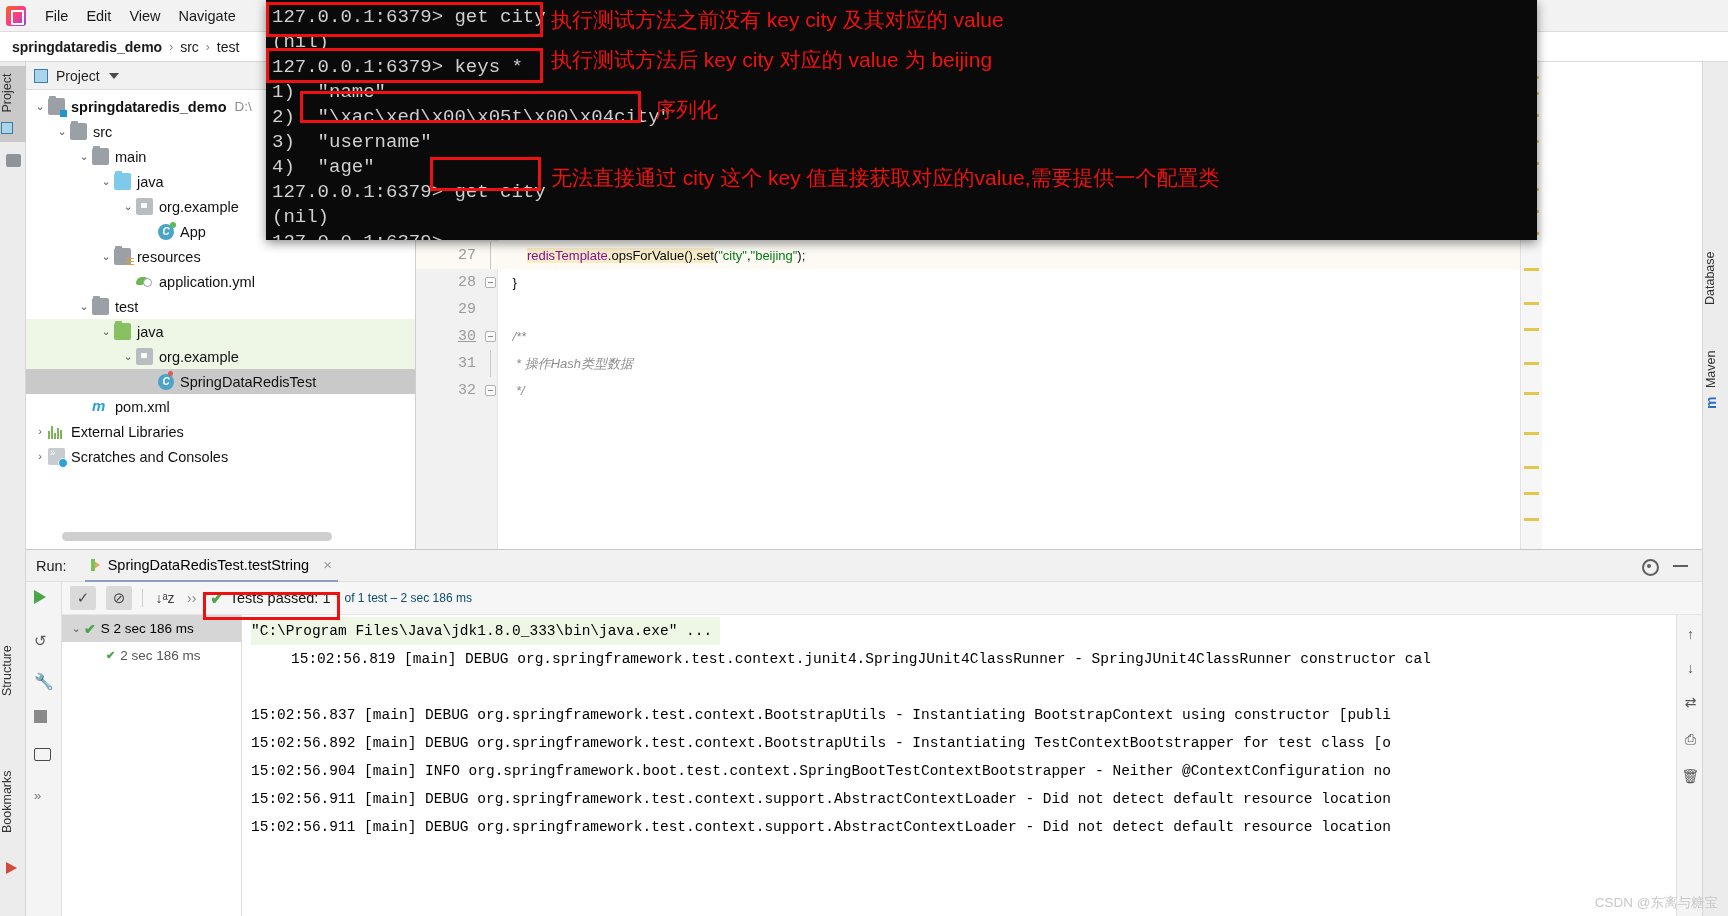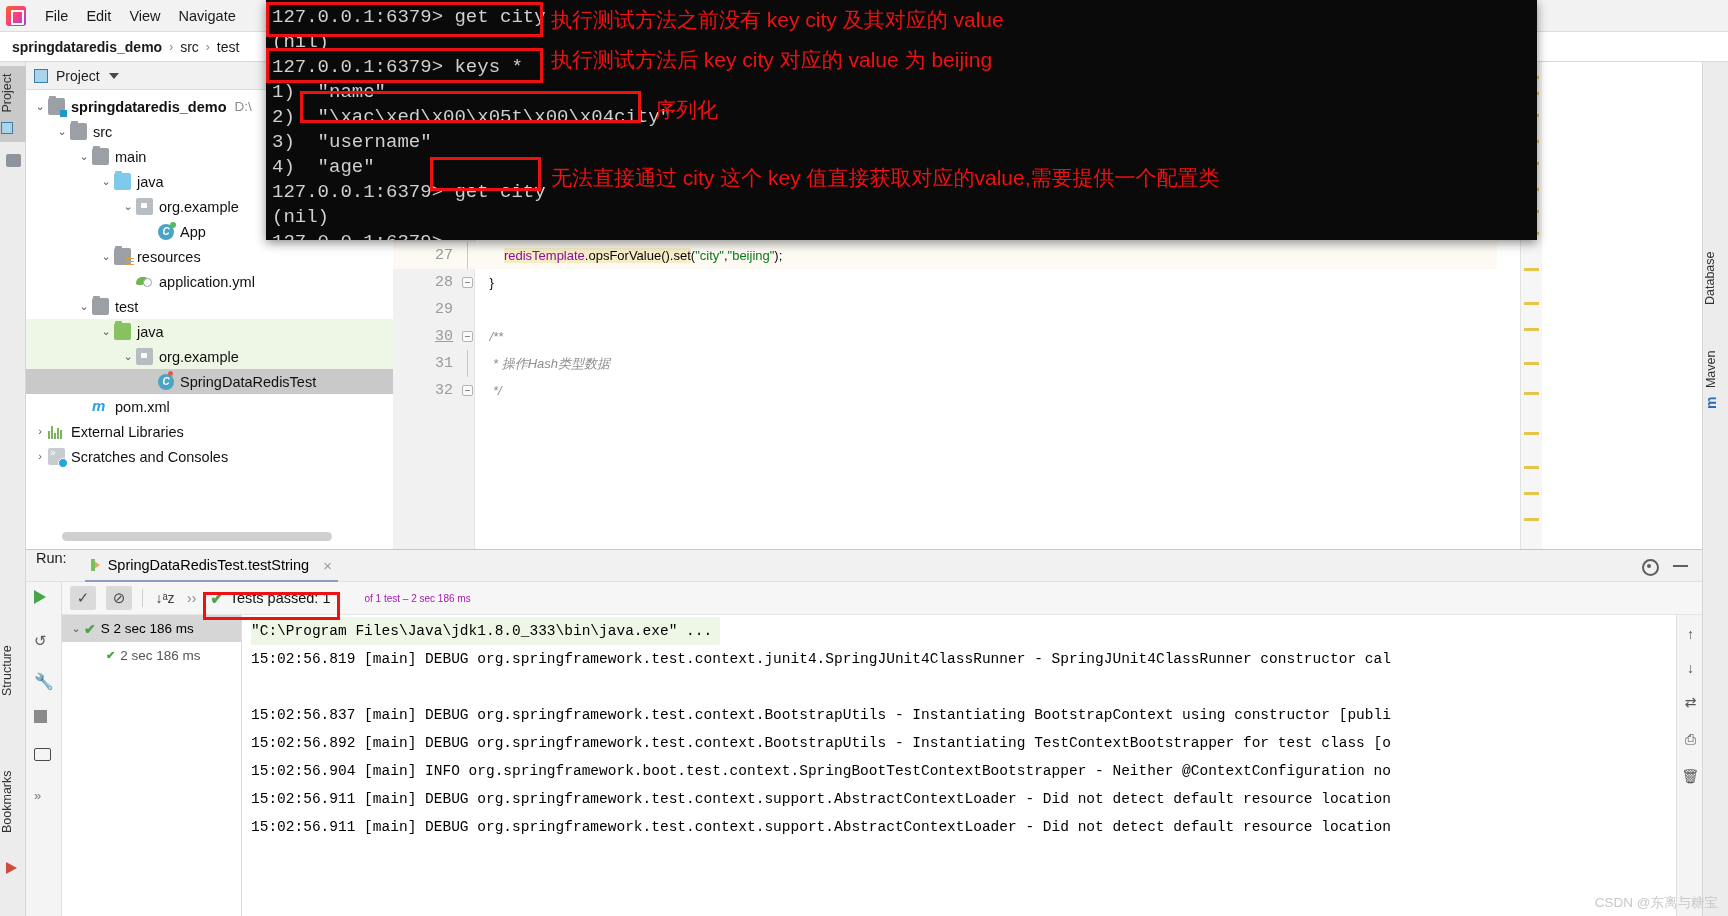--- a/index.html
+++ b/index.html
@@ -138,21 +138,21 @@
   .ic-scr .clock { position:absolute; right:-3px; bottom:-3px; width:10px; height:10px;
     background:#29a3d8; border-radius:50%; border:1.5px solid #fff; }
 
   .h-scroll {
     position:absolute; left:36px; bottom:8px; width:270px; height:9px;
     background:#cfcfcf; border-radius:5px;
   }
 
   
   .editor {
-    position: absolute; left: 393px; top: 62px; width: 1104px; height: 487px;
+    position: absolute; left: 416px; top: 62px; width: 1104px; height: 487px;
     background: #ffffff; overflow: hidden;
   }
   .gutter {
     position: absolute; left: 0; top: 0; width: 82px; height: 487px;
     background: #f1f1f1; border-right: 1px solid #e4e4e4;
   }
   .code-line { position: absolute; left: 0; height: 27px; line-height: 27px; white-space: pre; }
   .lnum {
     position: absolute; width: 60px; text-align: right;
     font-family: "Liberation Mono", monospace; font-size: 15px; color: #9b9b9b;
@@ -201,21 +201,21 @@
   }
   .mark { position: absolute; left: 3px; width: 15px; height: 3px; background: #e3c74d; }
 
   
   .run-panel {
     position: absolute; left: 26px; top: 549px; width: 1676px; height: 367px;
     background: #ffffff; border-top: 1px solid #c6c6c6;
   }
   .run-tabbar {
     height: 32px; background: #f1f1f1; border-bottom: 1px solid #e0e0e0;
-    display: flex; padding-left: 10px;
+    display: flex; align-items: center; padding-left: 10px;
   }
   .run-label { font-size: 14.5px; color: #1a1a1a; margin-right: 18px; }
   .run-tab {
     display: flex; align-items: center; gap: 8px; height: 32px;
     padding: 0 6px; border-bottom: 2.5px solid #8d9dc4; font-size: 14.5px;
   }
   .tab-run-icon {
     width: 0; height: 0; border-left: 9px solid #e8a36a;
     border-top: 6px solid transparent; border-bottom: 6px solid transparent;
     position: relative;
@@ -256,21 +256,21 @@
     width: 24px; height: 24px; display: flex; align-items: center; justify-content: center;
     font-size: 14px; color: #3d3d3d;
   }
   .tb-divider { width: 1px; height: 18px; background: #cfcfcf; }
   .chev2 { color: #8b8b8b; font-size: 14px; }
   .tests-passed {
     display: flex; align-items: center; gap: 6px; font-size: 14.5px; color: #121212;
     padding: 1px 4px;
   }
   .check-green { color: #4aa54a; font-size: 16px; font-weight: bold; }
-  .tests-meta { color: #a21caf; font-size: 10px; margin-left: 20px; }
+  .tests-meta { color: #0c4a6e; font-size: 12px; margin-left: 0; }
 
   .test-tree {
     position: absolute; left: 36px; top: 65px; width: 180px; bottom: 0;
     background: #ffffff; border-right: 1px solid #dddddd; font-size: 13.5px;
   }
   .tt-row { display: flex; align-items: center; height: 27px; padding-left: 6px; white-space: nowrap; }
   .tt-row.sel { background: #d6d6d6; }
   .console {
     position: absolute; left: 217px; top: 65px; right: 26px; bottom: 0;
     background: #ffffff; overflow: hidden;
@@ -609,21 +609,21 @@
         <div class="tt-row">
           <span class="indent" style="width:22px"></span>
           <span class="chev"></span>
           <span style="color:#4aa54a;font-weight:bold;margin-right:5px;font-size:11px;">✔</span>
           <span style="color:#555;">2 sec 186 ms</span>
         </div>
       </div>
 
     <div class="console" id="console">
         <div class="c-line cmd" style="top: 2px;">"C:\Program Files\Java\jdk1.8.0_333\bin\java.exe" ...</div>
-        <div class="c-line" style="top: 30px;">15:02:56.819 [main] DEBUG org.springframework.test.context.junit4.SpringJUnit4ClassRunner - SpringJUnit4ClassRunner constructor cal</div>
+        <div class="c-line" style="top: 30px; margin-left: 40px;">15:02:56.819 [main] DEBUG org.springframework.test.context.junit4.SpringJUnit4ClassRunner - SpringJUnit4ClassRunner constructor cal</div>
         <div class="c-line" style="top: 86px;">15:02:56.837 [main] DEBUG org.springframework.test.context.BootstrapUtils - Instantiating BootstrapContext using constructor [publi</div>
         <div class="c-line" style="top: 114px;">15:02:56.892 [main] DEBUG org.springframework.test.context.BootstrapUtils - Instantiating TestContextBootstrapper for test class [o</div>
         <div class="c-line" style="top: 142px;">15:02:56.904 [main] INFO org.springframework.boot.test.context.SpringBootTestContextBootstrapper - Neither @ContextConfiguration no</div>
         <div class="c-line" style="top: 170px;">15:02:56.911 [main] DEBUG org.springframework.test.context.support.AbstractContextLoader - Did not detect default resource location</div>
         <div class="c-line" style="top: 198px;">15:02:56.911 [main] DEBUG org.springframework.test.context.support.AbstractContextLoader - Did not detect default resource location</div>
       </div>
 
     <div class="console-rail">
       <span class="cr-btn" style="top:10px;">↑</span>
       <span class="cr-btn" style="top:44px;">↓</span>

